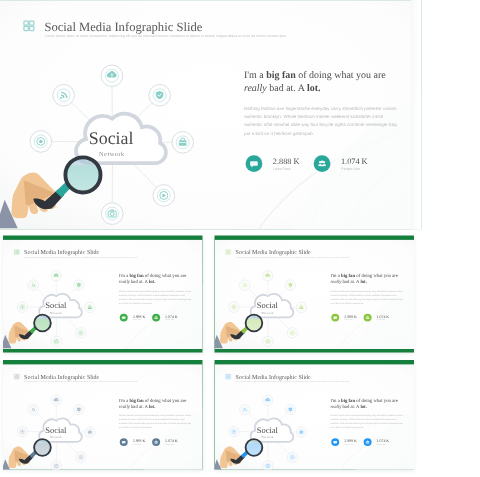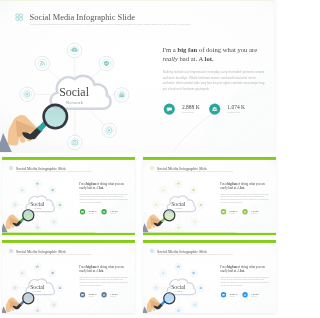--- a/index.html
+++ b/index.html
@@ -1,17 +1,17 @@
 <!DOCTYPE html>
 <html><head>
 <meta charset="utf-8">
 <style>
   html,body{margin:0;padding:0;background:#ffffff;}
   body{width:281px;height:318px;font-family:"Liberation Sans",sans-serif;overflow:hidden;position:relative;}
-  .slide{position:absolute;background:#84cc16;overflow:hidden;box-sizing:border-box;}
+  .slide{position:absolute;background:#15803d;overflow:hidden;box-sizing:border-box;}
   .slide > svg{display:block;width:100%;height:100%;}
   #main{left:0;top:0;width:281px;height:153.2px;}
   #main-edge{position:absolute;left:274px;top:0;width:7px;height:153.2px;background:linear-gradient(to right,#f7f8f9,#ffffff 70%);}
   #main-bottom-edge{position:absolute;left:0;top:153.2px;width:281px;height:3.3px;background:#ffffff;}
   .thumb{width:133.6px;height:78.6px;box-shadow:0 1px 2.5px rgba(150,158,170,0.20);}
   #t1{left:1.5px;top:156.5px;}
   #t2{left:142.9px;top:156.5px;}
   #t3{left:1.5px;top:240px;height:72.6px;}
   #t4{left:142.9px;top:240px;height:72.6px;}
   #t3 > svg, #t4 > svg{height:78.6px;}

